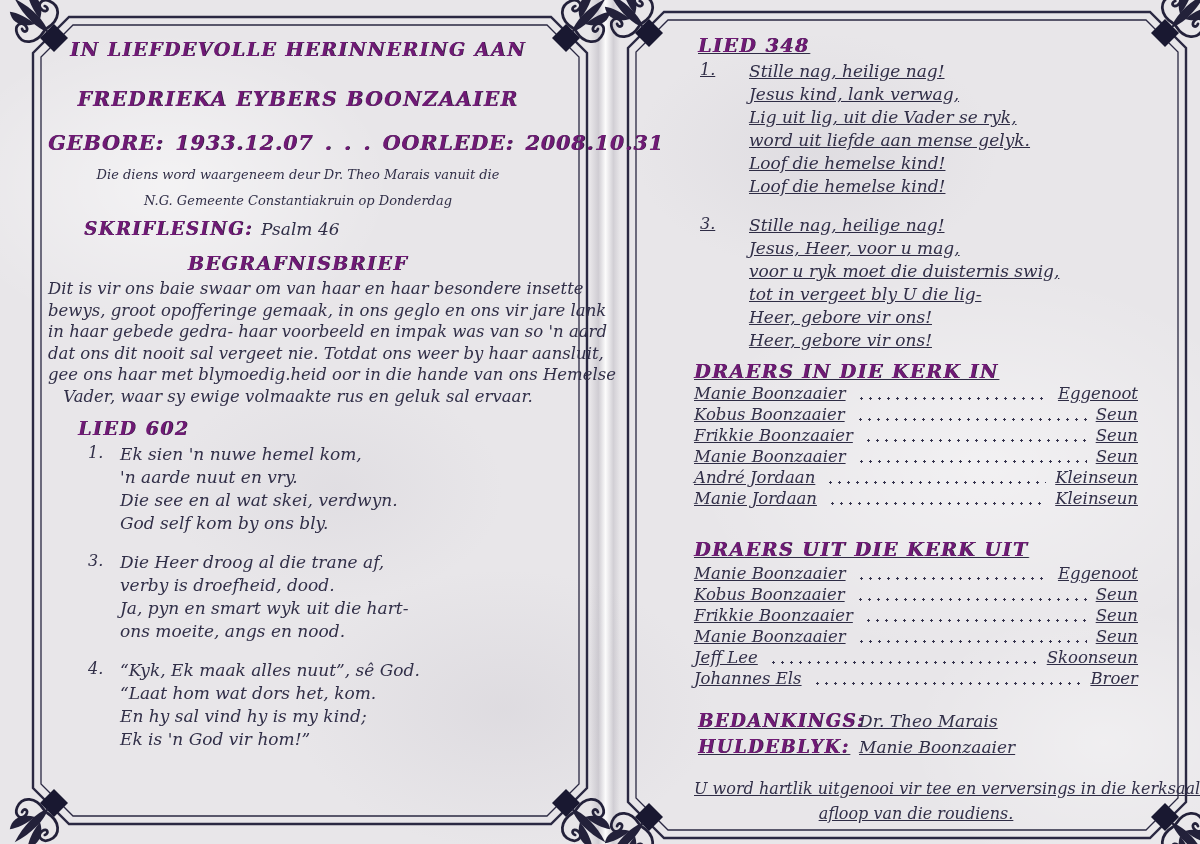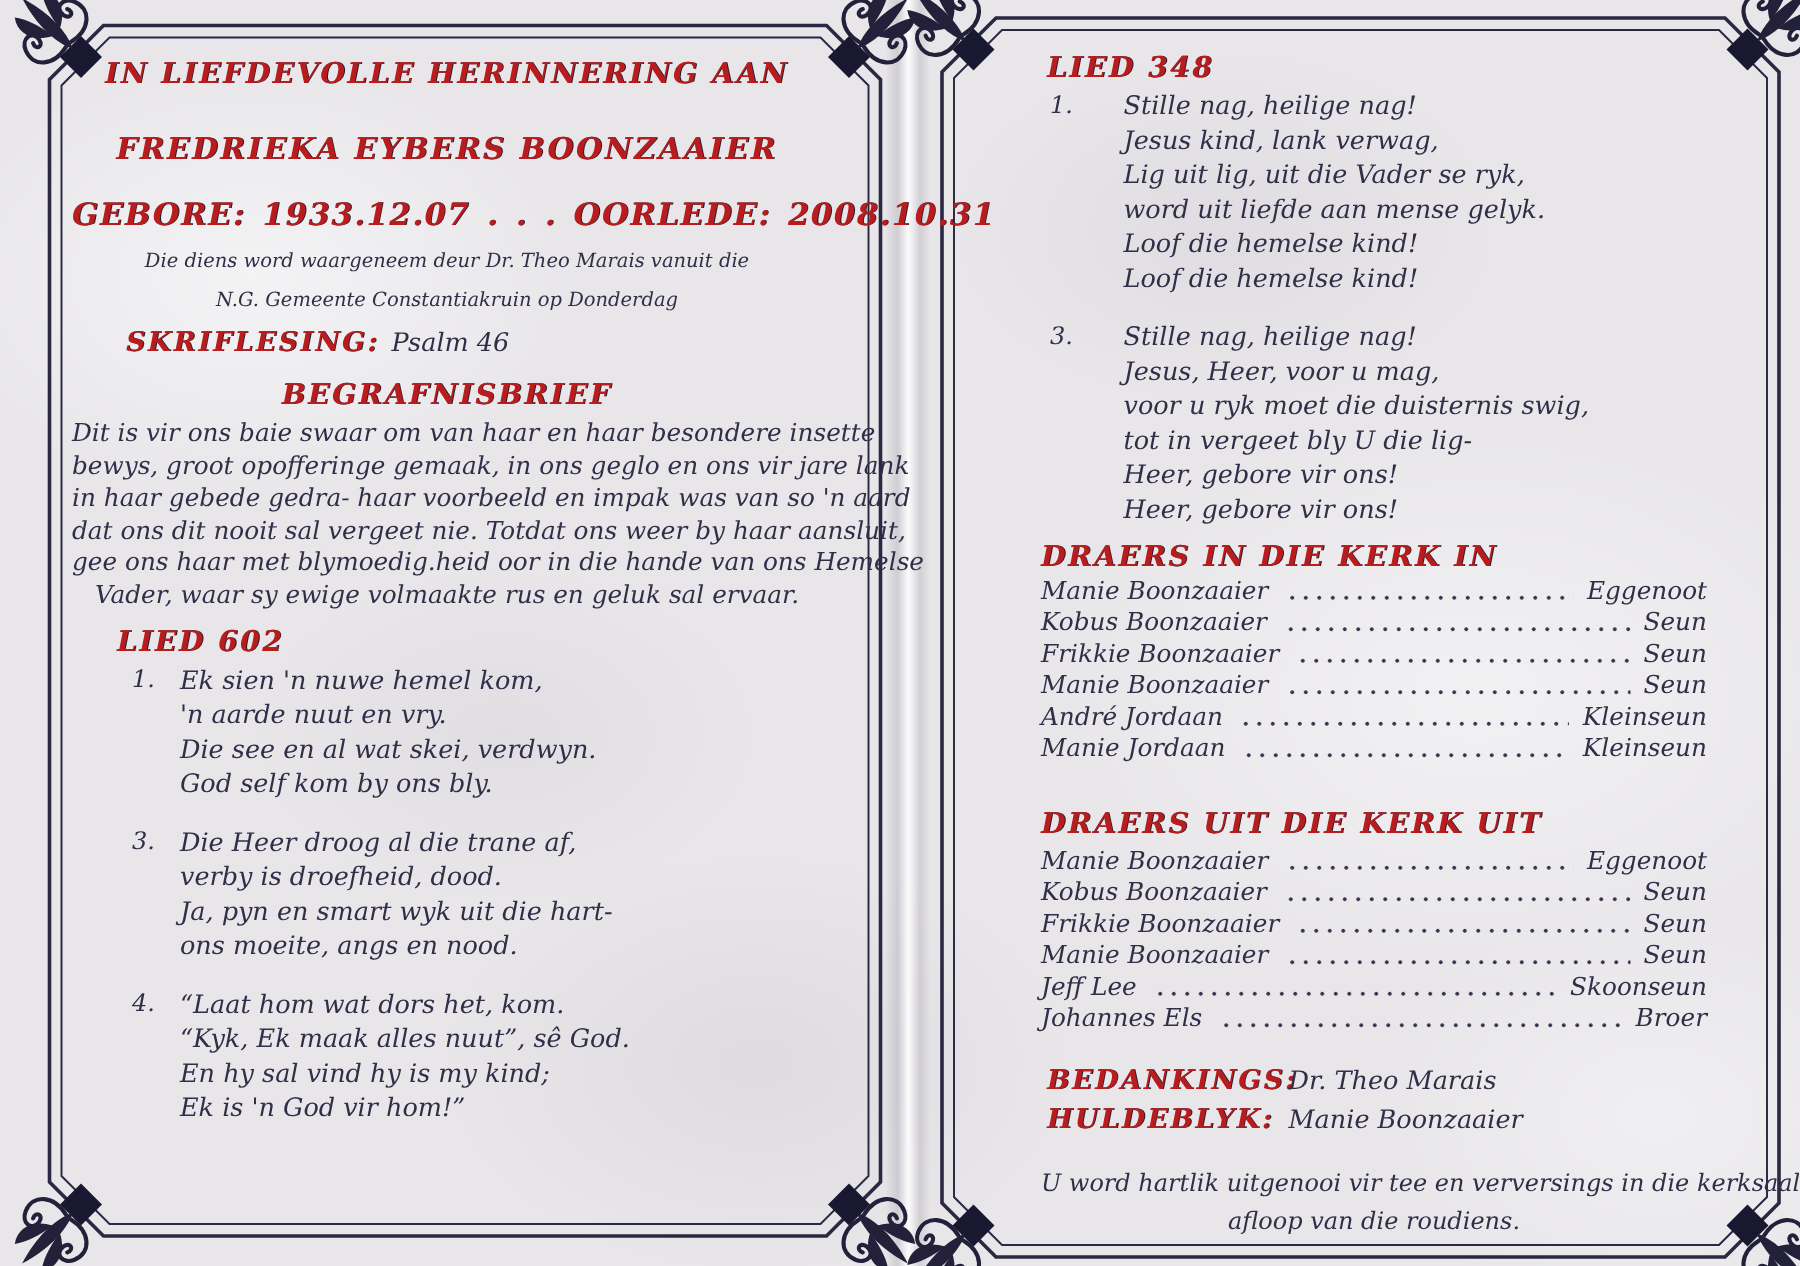--- a/index.html
+++ b/index.html
@@ -28,25 +28,25 @@
   }
   svg.frames{position:absolute;left:0;top:0;}
   .frame-line-outer{fill:none;stroke:#2a2842;stroke-width:2.4;}
   .frame-line-inner{fill:none;stroke:#2a2842;stroke-width:1.3;}
   .dmd-fill{fill:#191831;}
   .orn-fill{fill:#23213a;}
   .orn-stroke{fill:none;stroke:#23213a;stroke-width:2.4;stroke-linecap:round;}
 
   .page-content{position:absolute;color:#2e2c45;}
   .page-content.left{left:48px;top:26px;width:500px;}
-  .page-content.right{left:694px;top:22px;width:444px;}
+  .page-content.right{left:694px;top:22px;width:444px;text-decoration:underline;}
 
   .dech{
     font-family:"DejaVu Serif","Liberation Serif",serif;
-    font-weight:700;font-style:italic;color:#b91c1c;
+    font-weight:700;font-style:italic;color:#701a75;
     letter-spacing:1.5px;text-shadow:.6px 0 0 #201e34;
     white-space:nowrap;
   }
   .cal{
     font-family:"DejaVu Serif","Liberation Serif",serif;
     font-style:italic;color:#312f48;
   }
   .nowrap{white-space:nowrap;}
   .center{text-align:center;}
 
@@ -179,22 +179,22 @@
         <div class="cal vline nowrap">Die Heer droog al die trane af,</div>
         <div class="cal vline nowrap">verby is droefheid, dood.</div>
         <div class="cal vline nowrap">Ja, pyn en smart wyk uit die hart-</div>
         <div class="cal vline nowrap">ons moeite, angs en nood.</div>
       </div>
     </div>
 
     <div class="verse">
       <div class="cal vnum">4.</div>
       <div class="vlines">
+        <div class="cal vline nowrap">“Kyk, Ek maak alles nuut”, sê God.</div>
         <div class="cal vline nowrap">“Laat hom wat dors het, kom.</div>
-        <div class="cal vline nowrap">“Kyk, Ek maak alles nuut”, sê God.</div>
         <div class="cal vline nowrap">En hy sal vind hy is my kind;</div>
         <div class="cal vline nowrap">Ek is 'n God vir hom!”</div>
       </div>
     </div>
   </div>
 
   <div class="page-content right">
     <div class="dech r-lied">LIED 348</div>
 
     <div class="verse">

